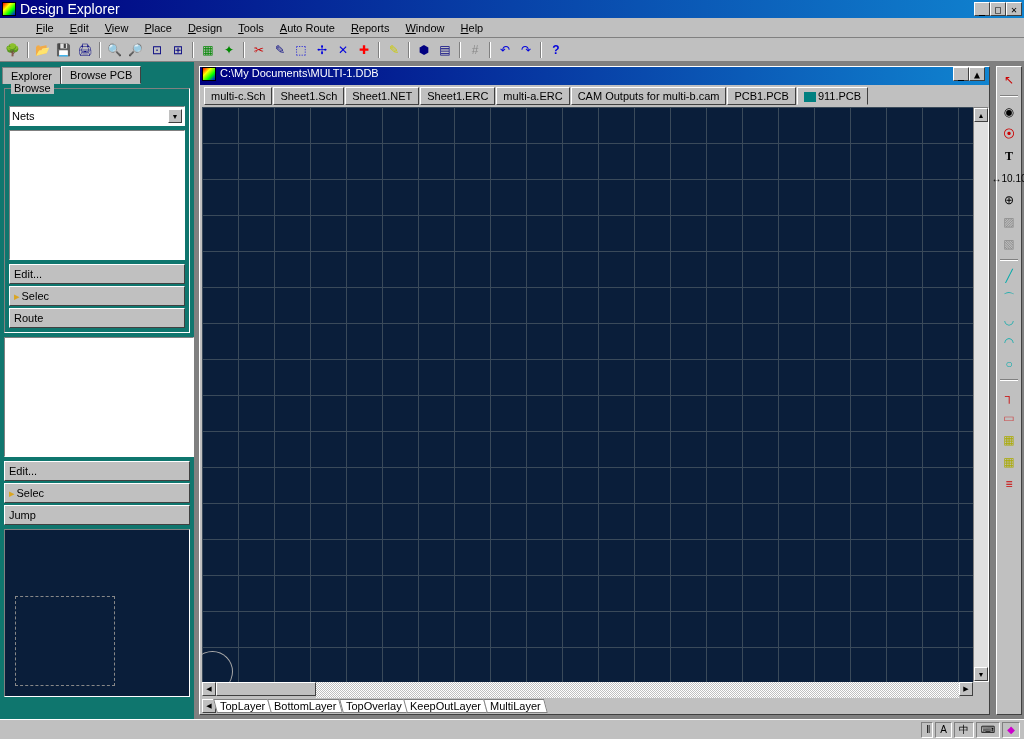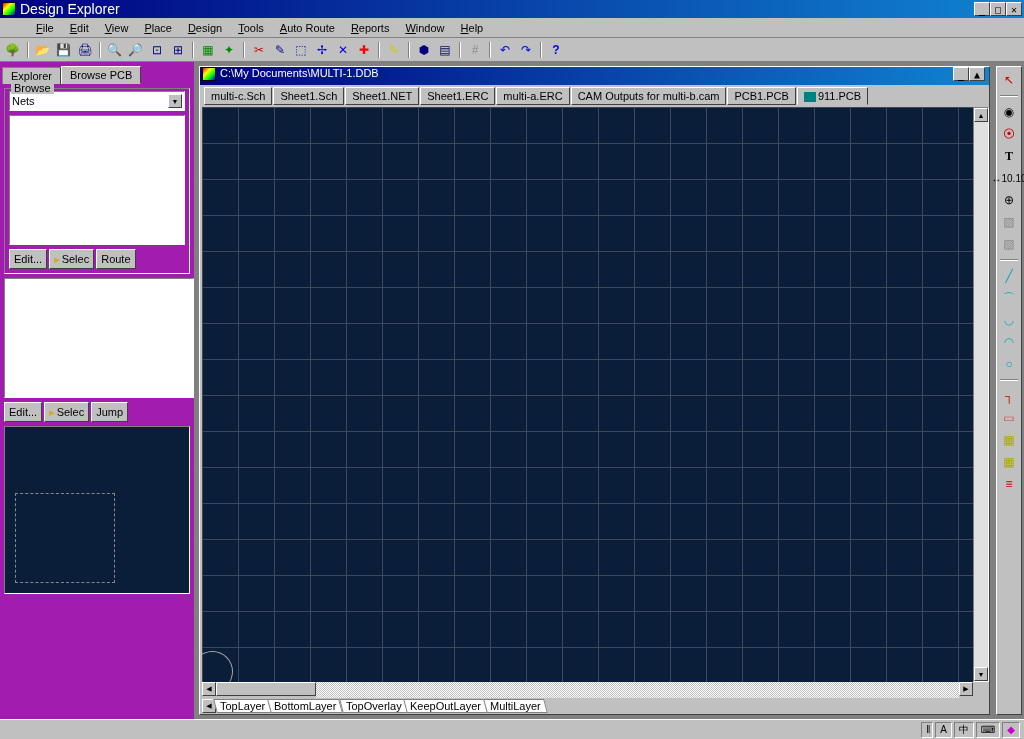--- a/index.html
+++ b/index.html
@@ -19,37 +19,37 @@
 
 
 .toolbar { height: 24px; background: #c0c0c0; display: flex; align-items: center; padding: 0 4px; gap: 3px; border-bottom: 1px solid #808080; }
 .toolbtn { width: 18px; height: 18px; display: flex; align-items: center; justify-content: center; cursor: default; font-size: 12px; color: #000080; }
 .tb-sep { width: 2px; height: 16px; border-left: 1px solid #808080; border-right: 1px solid #fff; margin: 0 2px; }
 
 
 .main { position: absolute; top: 62px; left: 0; right: 0; bottom: 20px; display: flex; }
 
 
-.leftpanel { width: 195px; background: #a21caf; border-right: 1px solid #808080; display: flex; flex-direction: column; padding: 2px; }
+.leftpanel { width: 195px; background: #0f766e; border-right: 1px solid #808080; display: flex; flex-direction: column; padding: 2px; }
 .tabstrip { height: 20px; display: flex; align-items: flex-end; }
 .tab { padding: 2px 8px; background: #c0c0c0; border: 1px solid; border-color: #fff #404040 #c0c0c0 #fff; border-bottom: none; cursor: default; }
 .tab.active { border-top: 1px solid #fff; border-bottom: 1px solid #c0c0c0; position: relative; z-index: 1; }
 .tab.inactive { border-color: #808080 #404040 #c0c0c0 #808080; background: #c0c0c0; }
 
-.groupbox { border: 1px solid; border-color: #808080 #fff #fff #808080; margin: 4px 2px; padding: 2px 4px 4px 4px; position: relative; }
+.groupbox { border: 1px solid; border-color: #808080 #fff #fff #808080; margin: 4px 2px; padding: 17px 4px 4px 4px; position: relative; }
 .groupbox-title { position: absolute; top: -7px; left: 6px; background: #c0c0c0; padding: 0 3px; }
 
 .dropdown { width: 100%; height: 20px; background: #fff; border: 1px solid; border-color: #808080 #fff #fff #808080; display: flex; align-items: center; padding: 0 2px; margin-bottom: 4px; }
 .dropdown span { flex: 1; }
 .dropdown .arrow { width: 14px; height: 14px; background: #c0c0c0; border: 1px solid; border-color: #fff #404040 #404040 #fff; display: flex; align-items: center; justify-content: center; font-size: 7px; }
 
 .listbox { width: 100%; height: 130px; background: #fff; border: 1px solid; border-color: #808080 #fff #fff #808080; margin-bottom: 4px; }
 .listbox.short { height: 120px; }
 
-.btnrow { display: flex; gap: 2px; }
+.btnrow { display: flex; gap: 2px; flex-direction: column; }
 .btn { height: 20px; background: #c0c0c0; border: 1px solid; border-color: #fff #404040 #404040 #fff; padding: 0 4px; cursor: default; font-size: 11px; display: flex; align-items: center; white-space: nowrap; overflow: hidden; }
 
 .section-label { padding: 2px 4px; }
 
 .preview { margin: 4px 2px 2px 2px; height: 168px; background: #0a1e3a; border: 1px solid; border-color: #808080 #fff #fff #808080; position: relative; }
 .preview-rect { position: absolute; left: 10px; bottom: 10px; width: 100px; height: 90px; border: 1px dashed #888; }
 
 
 .docarea { flex: 1; background: #808080; position: relative; padding: 2px; }
 

